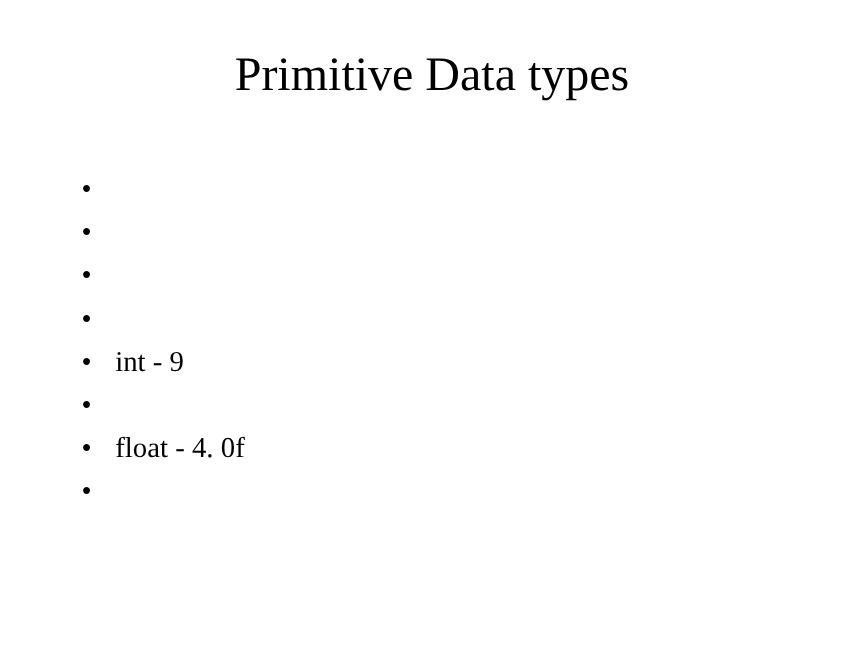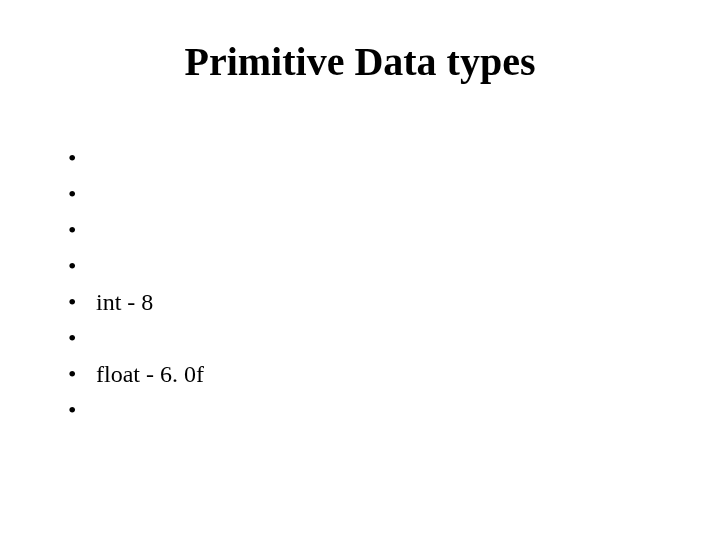--- a/index.html
+++ b/index.html
@@ -17,21 +17,21 @@
     position: relative;
     box-sizing: border-box;
   }
   .title {
     position: absolute;
     top: 38px;
     left: 0;
     width: 100%;
     text-align: center;
     font-size: 40px;
-    font-weight: bold;
+    font-weight: normal;
   }
   .content {
     position: absolute;
     top: 140px;
     left: 68px;
   }
   .row {
     display: flex;
     align-items: baseline;
     line-height: 1.5;
@@ -56,26 +56,26 @@
       <span class="bullet">•</span>
     </div>
     <div class="row">
       <span class="bullet">•</span>
     </div>
     <div class="row">
       <span class="bullet">•</span>
     </div>
     <div class="row">
       <span class="bullet">•</span>
-      <span>int - 8</span>
+      <span>int - 9</span>
     </div>
     <div class="row">
       <span class="bullet">•</span>
     </div>
     <div class="row">
       <span class="bullet">•</span>
-      <span>float - 6. 0f</span>
+      <span>float - 4. 0f</span>
     </div>
     <div class="row">
       <span class="bullet">•</span>
     </div>
   </div>
 </div>
 
 </body></html>

